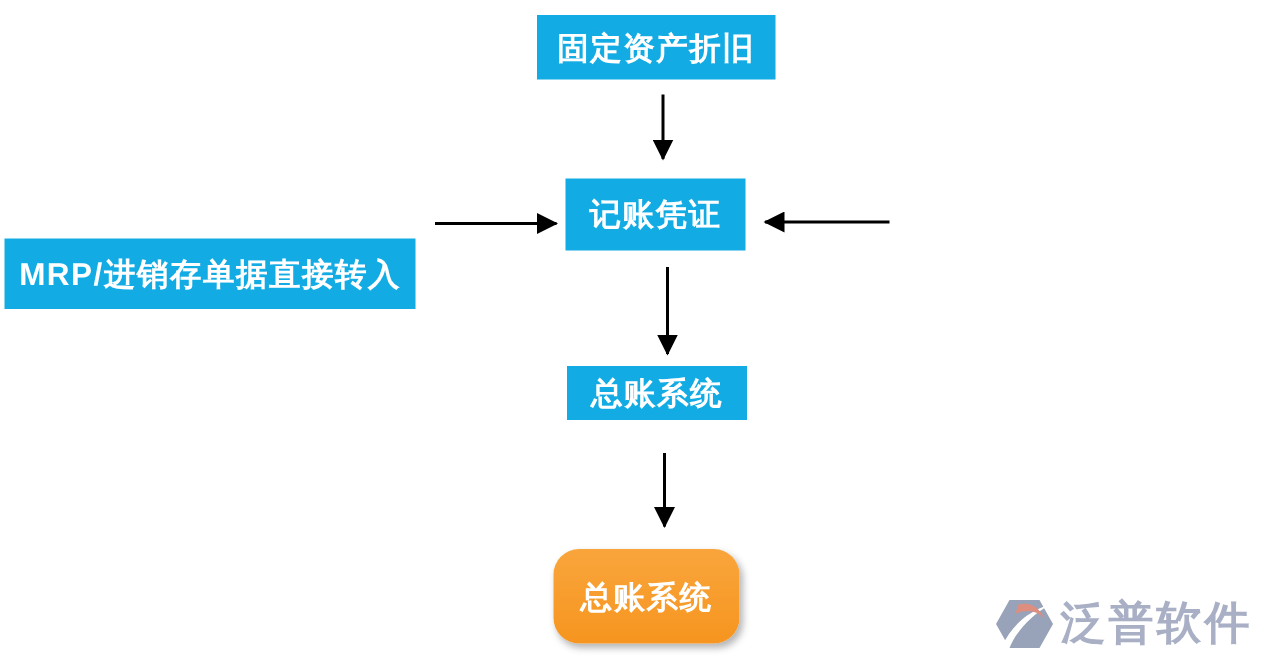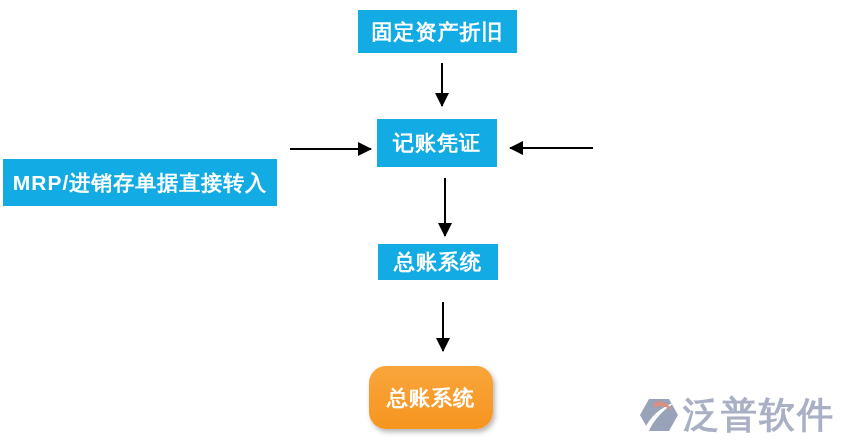--- a/index.html
+++ b/index.html
@@ -51,21 +51,21 @@
     bottom: 9px;
     text-align: right;
   }
   .wm-row {
     display: flex;
     align-items: center;
     gap: 4px;
   }
   .wm-brand {
     color: #A9B0C5;
-    font-size: 36px;
+    font-size: 30px;
     font-weight: bold;
     letter-spacing: 2px;
     line-height: 1;
   }
   .wm-url {
     color: #E5928A;
     font-size: 14px;
     font-weight: bold;
     letter-spacing: 1.5px;
     margin-top: 1px;

